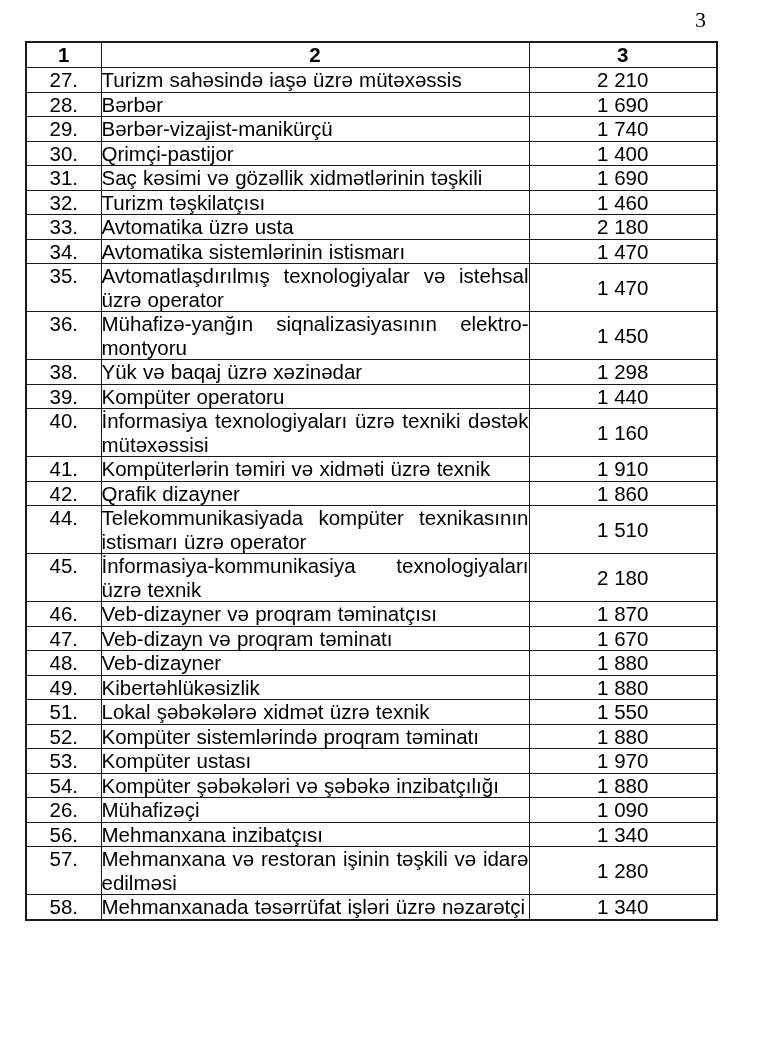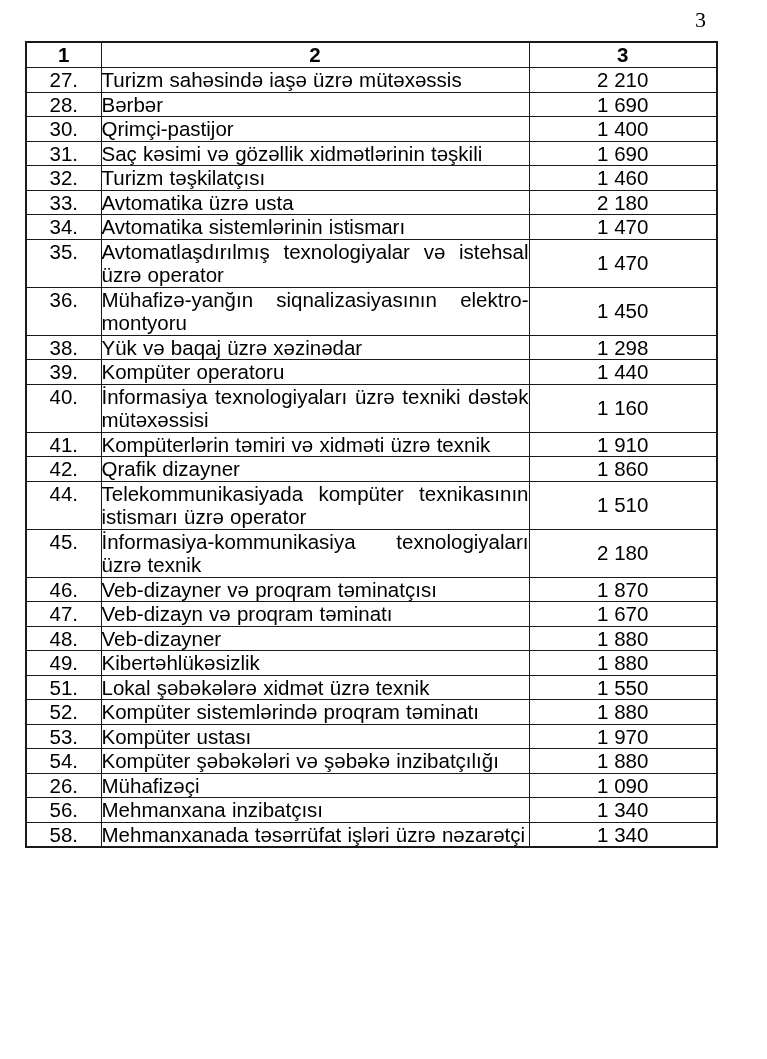--- a/index.html
+++ b/index.html
@@ -95,20 +95,25 @@
           <td class="cell-num">27.</td>
           <td class="cell-name">Turizm sahəsində iaşə üzrə mütəxəssis</td>
           <td class="cell-val">2 210</td>
         </tr>
         <tr>
           <td class="cell-num">28.</td>
           <td class="cell-name">Bərbər</td>
           <td class="cell-val">1 690</td>
         </tr>
         <tr>
+          <td class="cell-num">29.</td>
+          <td class="cell-name">Bərbər-vizajist-manikürçü</td>
+          <td class="cell-val">1 740</td>
+        </tr>
+        <tr>
           <td class="cell-num">30.</td>
           <td class="cell-name">Qrimçi-pastijor</td>
           <td class="cell-val">1 400</td>
         </tr>
         <tr>
           <td class="cell-num">31.</td>
           <td class="cell-name">Saç kəsimi və gözəllik xidmətlərinin təşkili</td>
           <td class="cell-val">1 690</td>
         </tr>
         <tr>
@@ -215,19 +220,24 @@
           <td class="cell-num">26.</td>
           <td class="cell-name">Mühafizəçi</td>
           <td class="cell-val">1 090</td>
         </tr>
         <tr>
           <td class="cell-num">56.</td>
           <td class="cell-name">Mehmanxana inzibatçısı</td>
           <td class="cell-val">1 340</td>
         </tr>
         <tr>
+          <td class="cell-num">57.</td>
+          <td class="cell-name">Mehmanxana və restoran işinin təşkili və idarə edilməsi</td>
+          <td class="cell-val">1 280</td>
+        </tr>
+        <tr>
           <td class="cell-num">58.</td>
           <td class="cell-name">Mehmanxanada təsərrüfat işləri üzrə nəzarətçi</td>
           <td class="cell-val">1 340</td>
         </tr>
       </tbody>
   </table>
 </div>
 
 </body></html>

